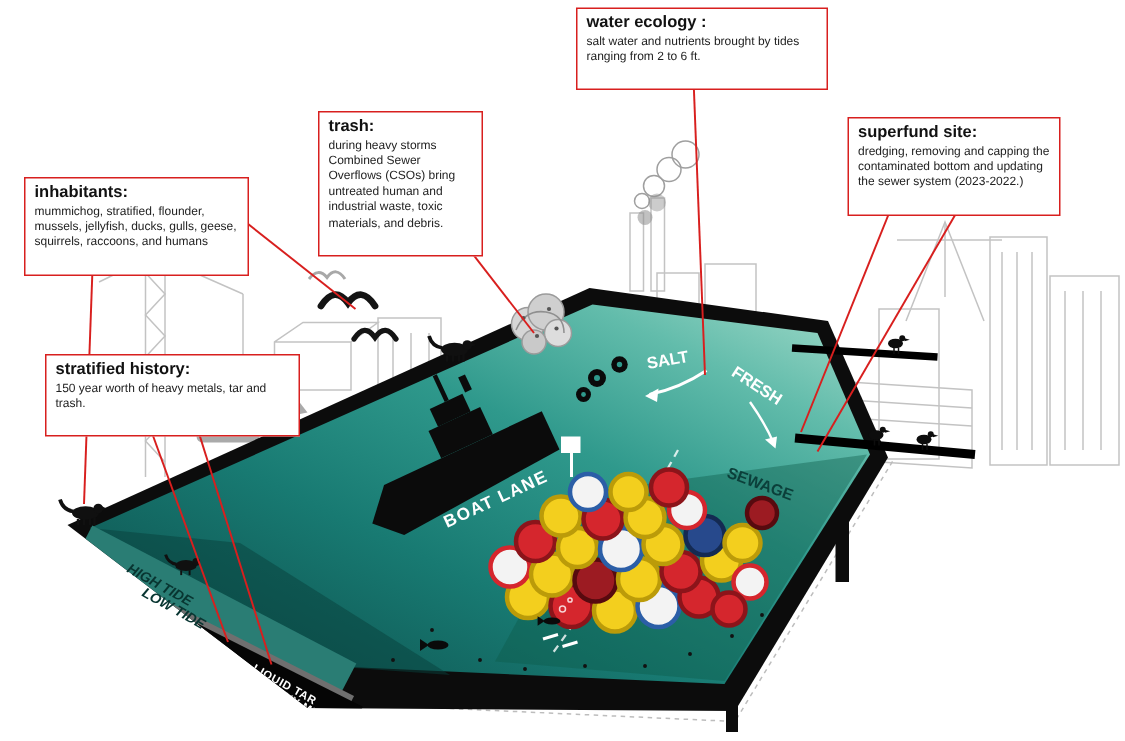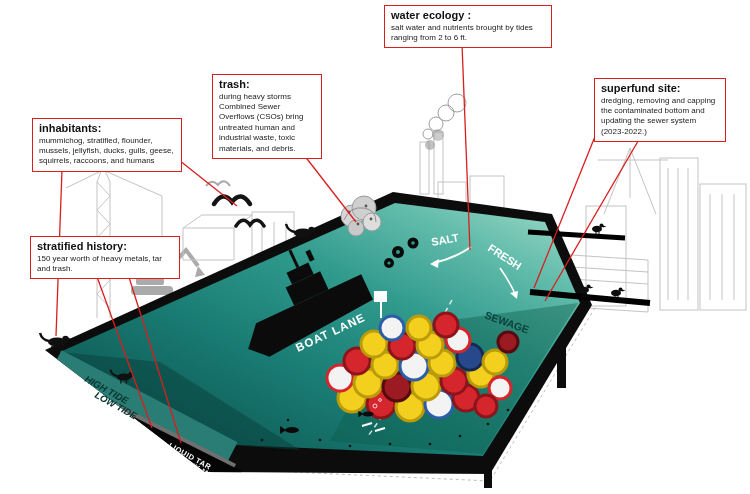--- a/index.html
+++ b/index.html
@@ -4,29 +4,29 @@
 <style>
   html,body{margin:0;padding:0;background:#fff;}
   .stage{
     position:relative;width:750px;height:494px;background:#ffffff;overflow:hidden;
     font-family:"Liberation Sans",sans-serif;
   }
   .illustration{position:absolute;left:0;top:0;}
   svg text{font-family:"Liberation Sans",sans-serif;}
   .callout{
     position:absolute;background:#ffffff;border:1.5px solid #d81f1e;
-    padding:3px 6px 4px;box-sizing:border-box;z-index:5;
+    padding:3px 6px 16px;box-sizing:border-box;z-index:5;
   }
   .callout .t{font-weight:bold;font-size:11px;line-height:1.15;color:#111;margin-bottom:1px;}
   .callout .b{font-size:8px;line-height:1.3;color:#222;}
   .co-ecology{left:384px;top:5px;width:168px;}
   .co-trash{left:212px;top:74px;width:110px;}
-  .co-superfund{left:565px;top:78px;width:132px;margin-left:29px;}
-  .co-inhabitants{left:32px;top:118px;width:150px;}
-  .co-stratified{left:30px;top:236px;width:150px;}
+  .co-superfund{left:565px;top:78px;width:142px;}
+  .co-inhabitants{left:16px;top:118px;width:150px;}
+  .co-stratified{left:30px;top:236px;width:170px;}
   .lbl-white{fill:#ffffff;font-weight:bold;}
   .lbl-dark{fill:#0b3f3a;font-weight:bold;}
   .lbl-tide{fill:#083531;font-weight:bold;font-style:italic;}
 </style>
 </head>
 <body>
 
 <div class="stage">
 
 <svg class="illustration" width="750" height="494" viewBox="0 0 750 494">

